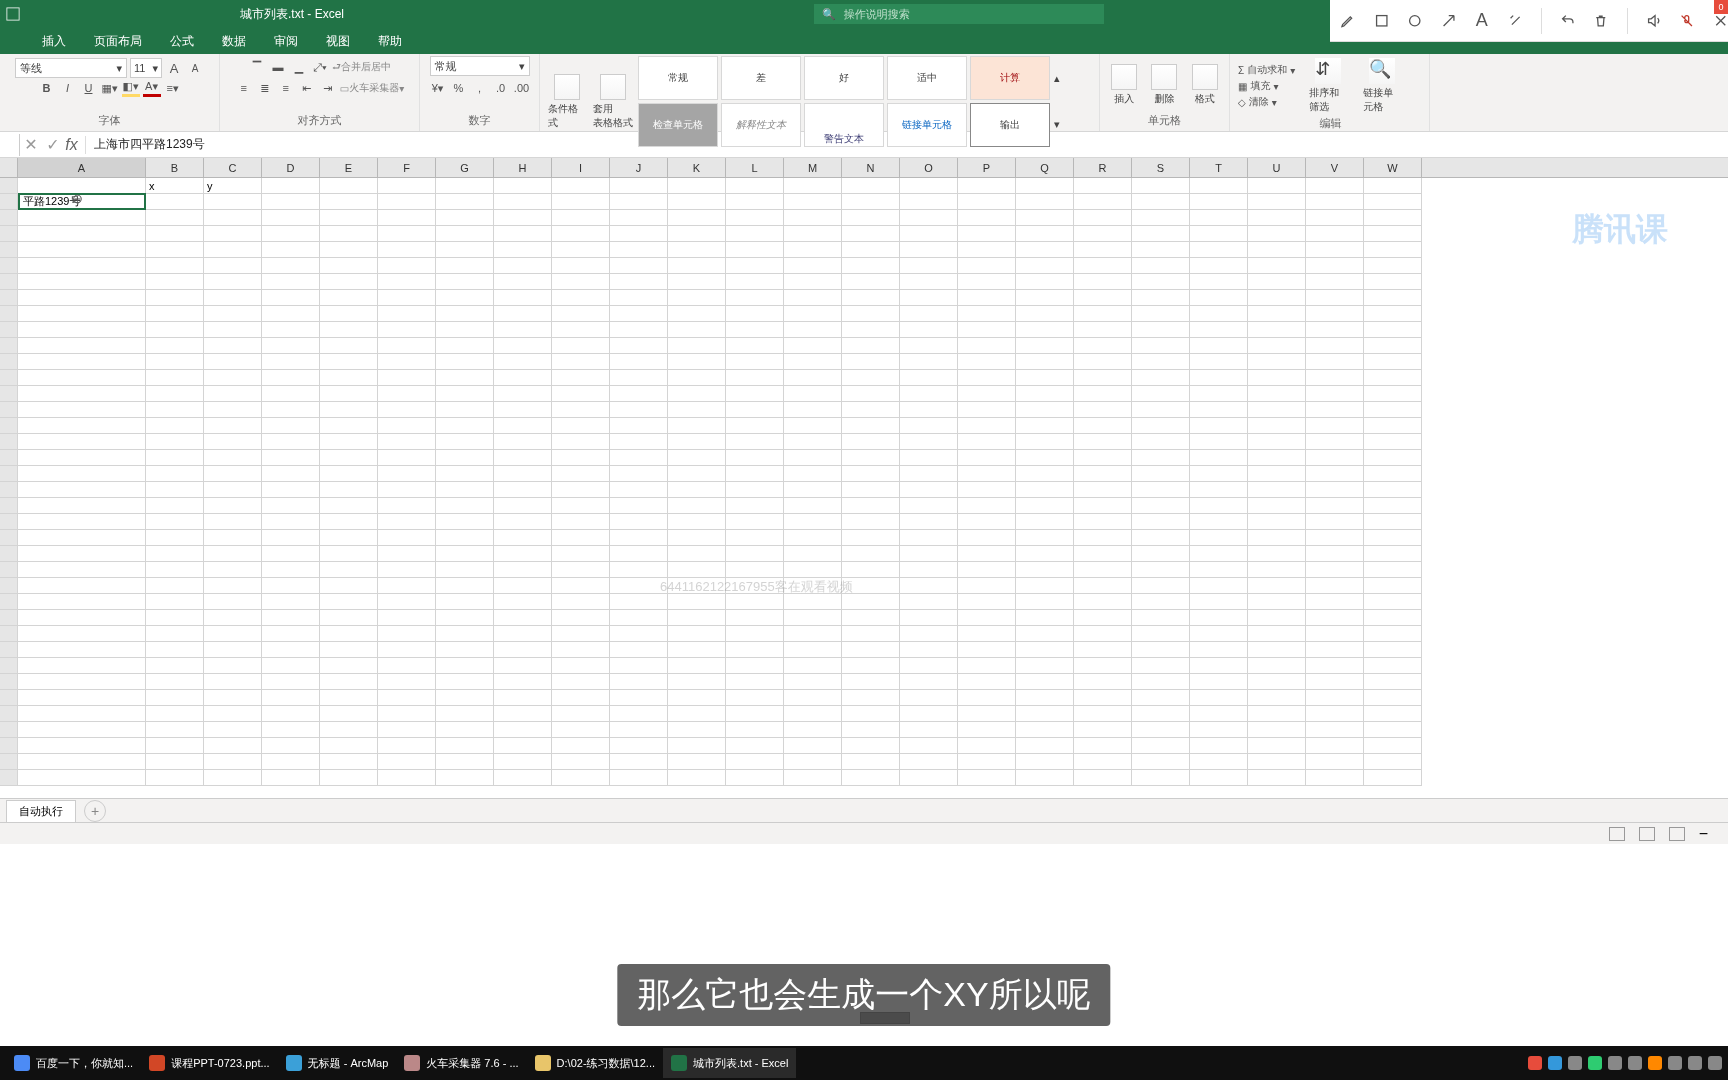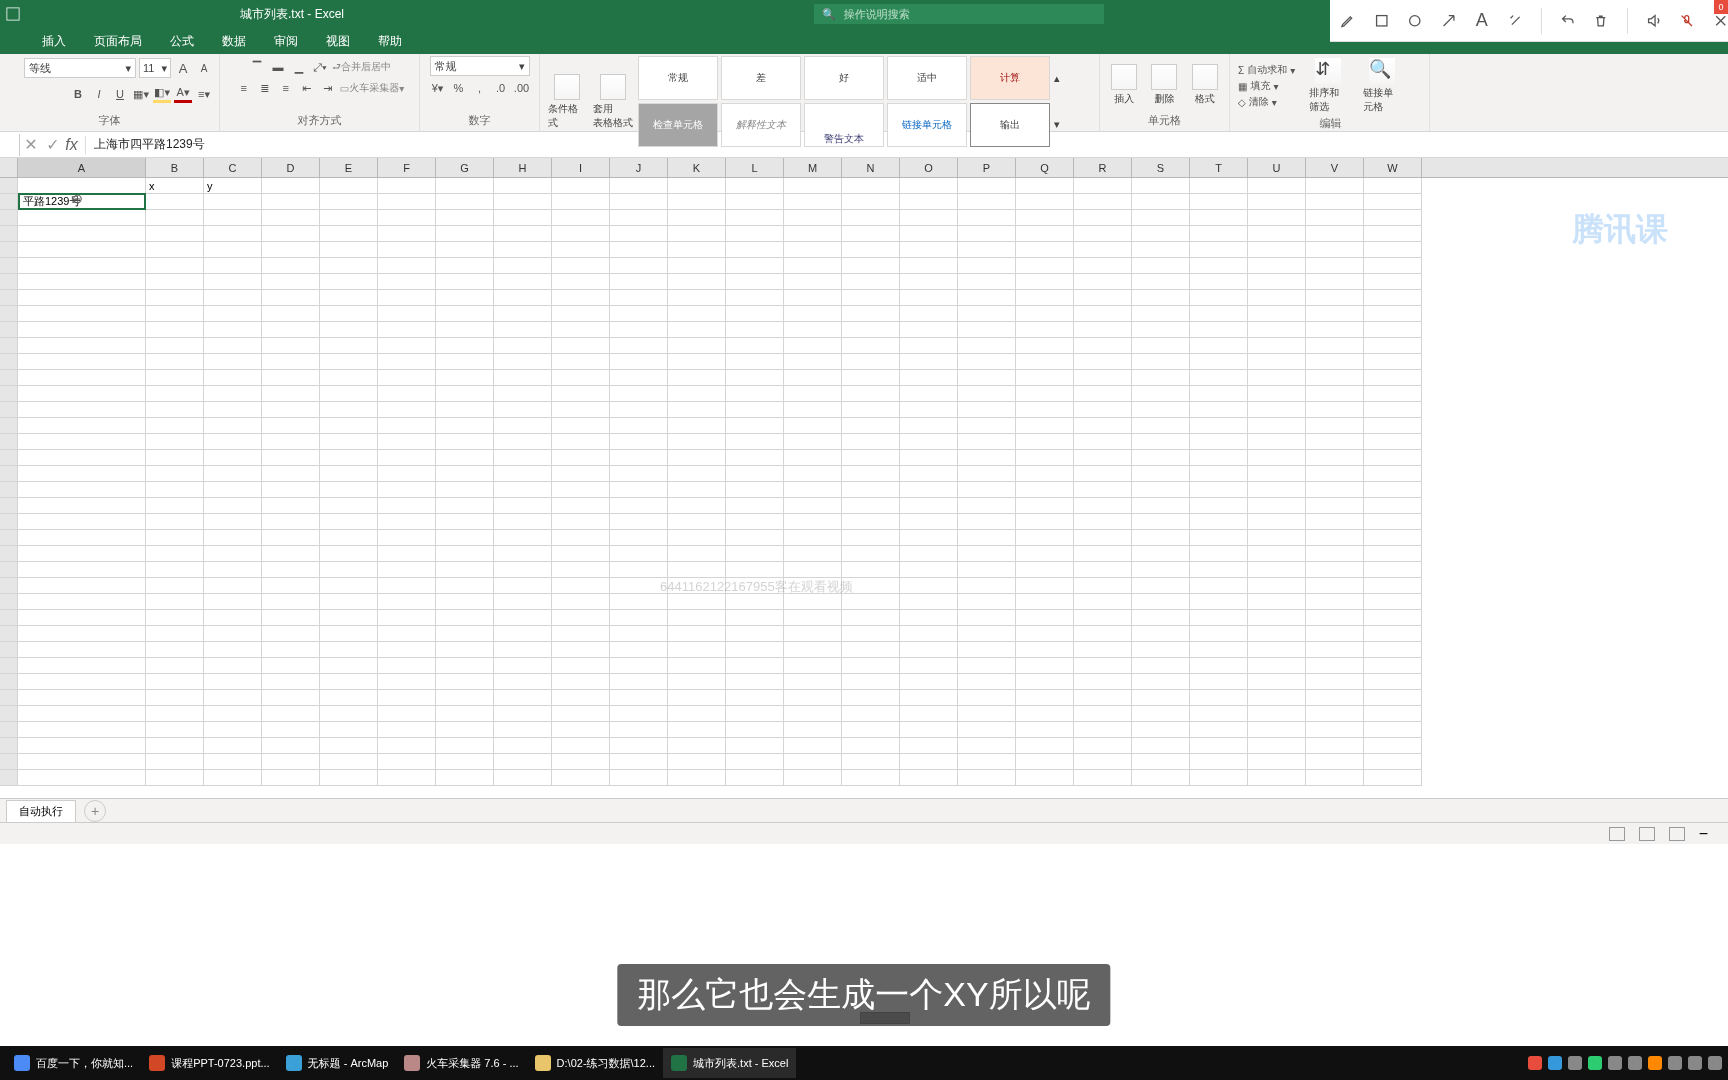--- a/index.html
+++ b/index.html
@@ -182,21 +182,21 @@
   <div class="tab">公式</div>
   <div class="tab">数据</div>
   <div class="tab">审阅</div>
   <div class="tab">视图</div>
   <div class="tab">帮助</div>
 </div>
 
 <div class="ribbon">
 
   <div class="group" style="width:220px">
-    <div class="group-body" style="flex-direction:column; align-items:flex-end; gap:7px; padding-top:2px;">
+    <div class="group-body" style="flex-direction:column; align-items:center; gap:1px; padding-top:2px;">
       <div class="font-row">
         <div class="font-select">
             <span>等线</span>
             <span>▾</span>
           </div>
         <div class="size-select">
             <span>11</span>
             <span>▾</span>
           </div>
         <div class="btn-ic" style="font-size:13px">A</div>

